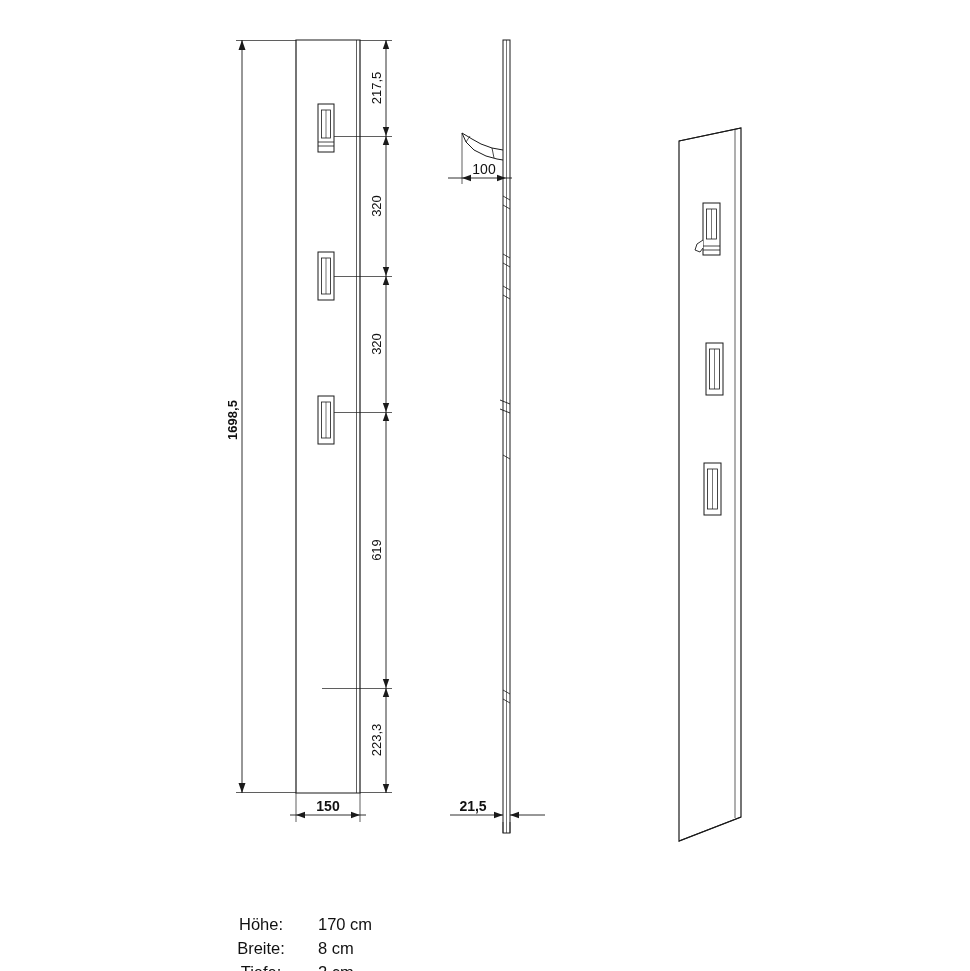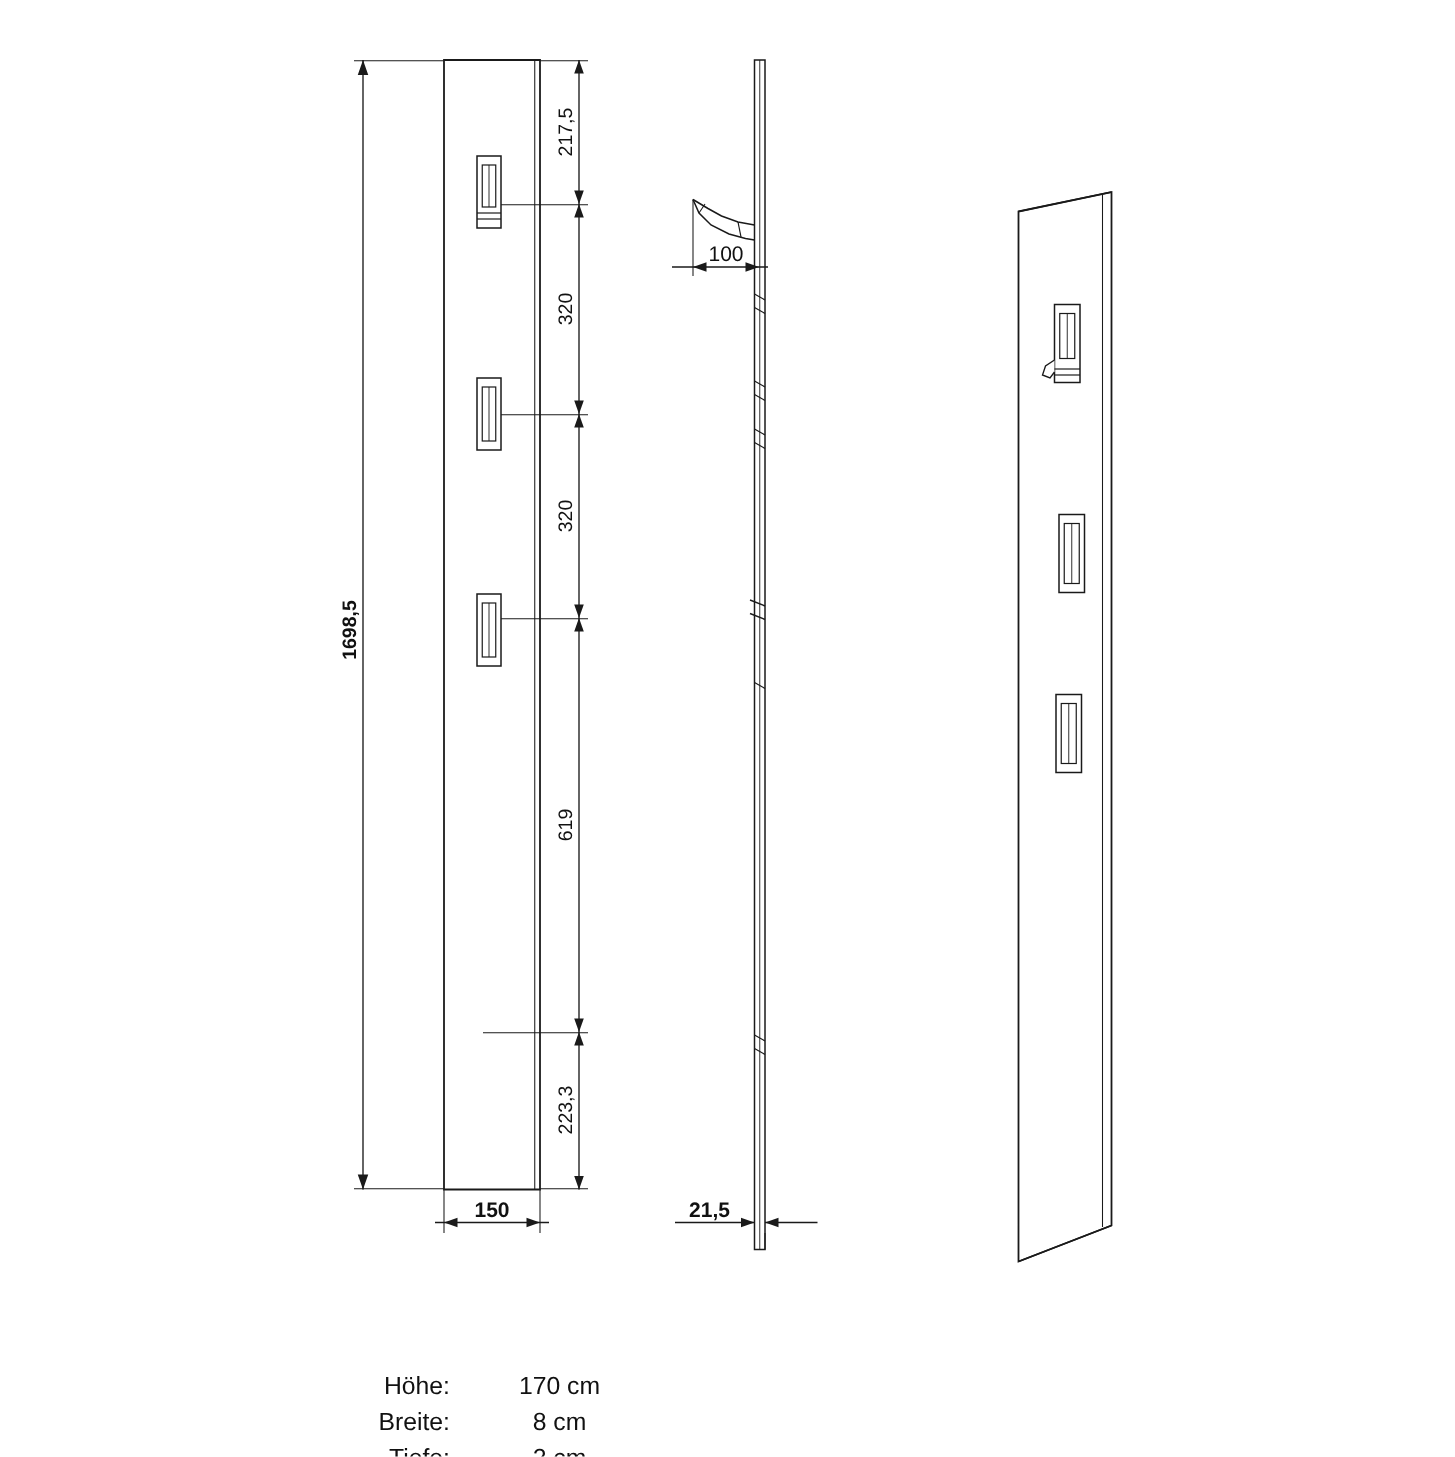--- a/index.html
+++ b/index.html
@@ -28,25 +28,25 @@
     top: 912px;
     font-size: 16.5px;
     line-height: 24px;
     color: #111;
   }
   .spec-row {
     display: flex;
   }
   .spec-label {
     width: 78px;
-    text-align: right;
+    text-align: center;
   }
   .spec-value {
     width: 110px;
-    text-align: center;
+    text-align: left;
     padding-left: 18px;
   }
   .vtext {
     font-size: 13px;
   }
 </style>
 </head>
 <body>
 
 <svg id="drawing" viewBox="0 0 970 971" xmlns="http://www.w3.org/2000/svg">

